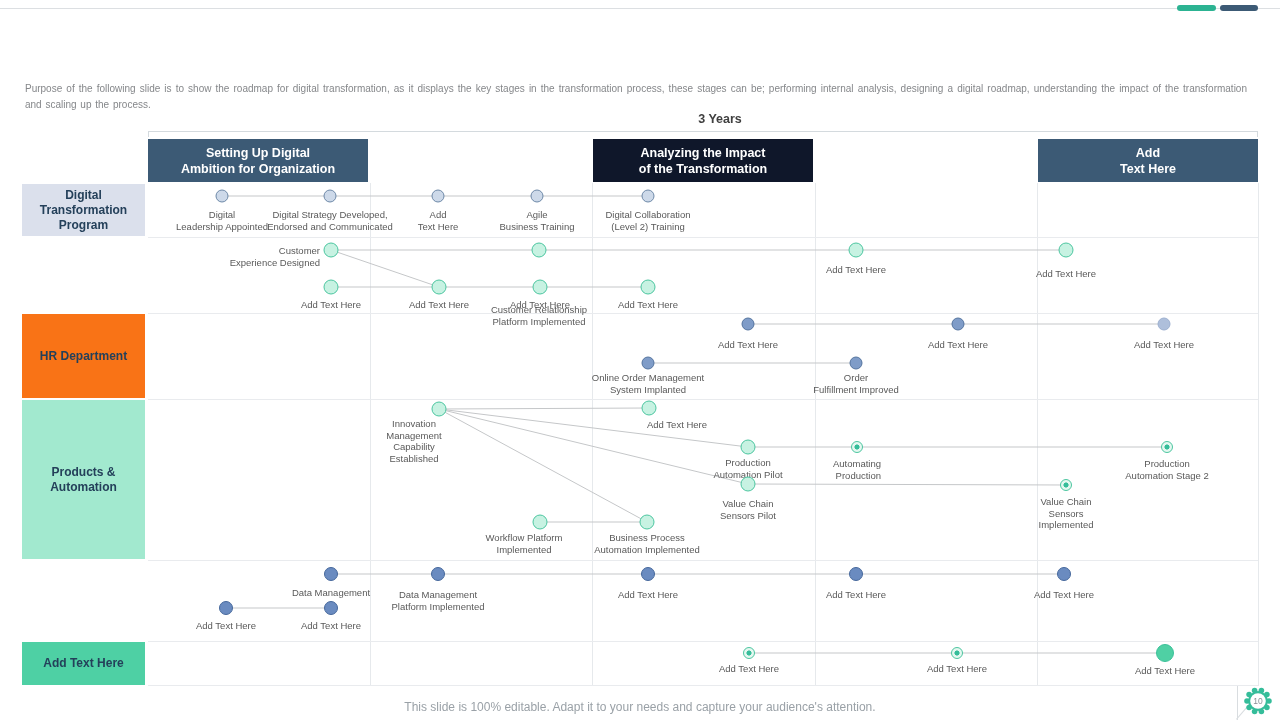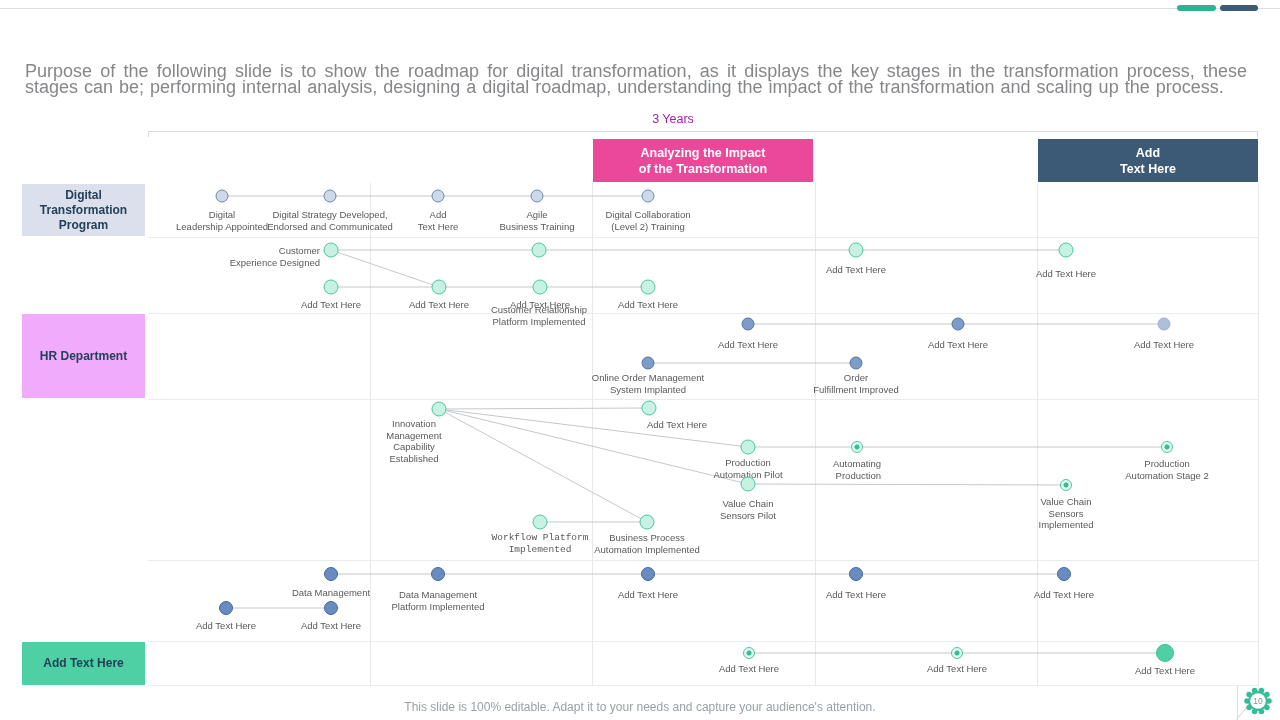--- a/index.html
+++ b/index.html
@@ -5,24 +5,24 @@
   *{box-sizing:border-box;margin:0;padding:0}
   html,body{width:1280px;height:720px;background:#fff;font-family:"Liberation Sans",sans-serif;overflow:hidden}
   #slide{position:relative;width:1280px;height:720px;background:#fff}
 
   .top-line{position:absolute;left:0;top:8px;width:1280px;height:1px;background:#dcdfe2;z-index:1}
   .pill{position:absolute;top:5px;height:6px;border-radius:3px;z-index:2}
   .pill-teal{left:1177px;width:39px}
   .pill-navy{left:1220px;width:38px}
 
   .title{position:absolute;left:25px;top:28px;font-size:33px;font-weight:700;color:#3e3e3e;letter-spacing:-0.5px;white-space:nowrap}
-  .subtitle{position:absolute;left:25px;top:64px;width:1222px;font-size:18px;line-height:15.5px;color:#85878a;text-align:justify;word-spacing:1px}
+  .subtitle{position:absolute;left:25px;top:81px;width:1222px;font-size:10px;line-height:15.5px;color:#85878a;text-align:justify;word-spacing:1px}
 
   .time-horizon{position:absolute;left:22px;top:128px;width:123px;text-align:center;font-size:12.5px;font-weight:700;line-height:16px;color:#3a3a3a;white-space:pre-line}
-  .span-label{position:absolute;left:673px;top:112px;transform:translateX(-50%);font-size:12.5px;font-weight:400;color:#a21caf;white-space:nowrap}
+  .span-label{position:absolute;left:720px;top:112px;transform:translateX(-50%);font-size:12.5px;font-weight:700;color:#404040;white-space:nowrap}
   .span-line{position:absolute;left:148px;top:131px;width:1110px;height:1px;background:#d4dade}
   .span-tick{position:absolute;top:131px;width:1px;height:6px;background:#d4dade}
 
   .hdr-cell{position:absolute;top:139px;height:43px;z-index:4;color:#fff;font-weight:700;font-size:12.5px;line-height:16px;
             display:flex;align-items:center;justify-content:center;text-align:center;white-space:pre-line}
   .row-label{position:absolute;left:22px;width:123px;z-index:4;display:flex;align-items:center;justify-content:center;
              text-align:center;font-weight:700;font-size:12px;line-height:15px;color:#24405a;white-space:pre-line}
 
   .vline{position:absolute;width:1px;background:#e6e9ec;z-index:1}
   .hline{position:absolute;left:148px;width:1110px;height:1px;background:#e9ebee;z-index:1}
@@ -97,28 +97,32 @@
       <circle cx="-8.9" cy="-6.5" r="2.8"></circle>
         <circle cx="-3.4" cy="-10.5" r="2.8"></circle>
         <circle cx="3.4" cy="-10.5" r="2.8"></circle>
       <circle cx="8.9" cy="-6.5" r="2.8"></circle>
     </g>
     <circle cx="0" cy="0" r="10" fill="#35bd9a"></circle>
     <circle cx="0" cy="0" r="7.8" fill="#ffffff"></circle>
     <text x="0" y="3" text-anchor="middle">10</text>
   </svg>
 
-    <div class="hdr-cell" style="left: 593px; width: 220px; background: #ec4899;">Analyzing the Impact
+<div class="hdr-cell" style="left: 148px; width: 220px; background: rgb(60, 90, 117);">Setting Up Digital
+Ambition for Organization</div>
+    <div class="hdr-cell" style="left: 593px; width: 220px; background: #0f172a;">Analyzing the Impact
 of the Transformation</div>
     <div class="hdr-cell" style="left: 1038px; width: 220px; background: rgb(60, 90, 117);">Add
 Text Here</div>
     <div class="row-label" style="top: 184px; height: 52px; background: rgb(219, 224, 236);">Digital
 Transformation
 Program</div>
-    <div class="row-label" style="top: 314px; height: 84px; background: #f0abfc;">HR Department</div>
+    <div class="row-label" style="top: 314px; height: 84px; background: #f97316;">HR Department</div>
+    <div class="row-label" style="top: 400px; height: 159px; background: rgb(162, 233, 207);">Products &amp;
+Automation</div>
     <div class="row-label" style="top: 642px; height: 43px; background: rgb(78, 208, 164);">Add Text Here</div>
     <div class="vline" style="left: 370px; top: 183px; height: 503px;"></div>
     <div class="vline" style="left: 592px; top: 183px; height: 503px;"></div>
     <div class="vline" style="left: 815px; top: 183px; height: 503px;"></div>
     <div class="vline" style="left: 1037px; top: 183px; height: 503px;"></div>
     <div class="vline" style="left: 1258px; top: 183px; height: 503px;"></div>
     <div class="hline" style="top: 237px;"></div>
     <div class="hline" style="top: 313px;"></div>
     <div class="hline" style="top: 399px;"></div>
     <div class="hline" style="top: 560px;"></div>
@@ -176,21 +180,21 @@
 Established</div>
     <div class="ms ms-t" style="left: 649px; top: 408px;"></div>
     <div class="ms-label" style="left: 677px; top: 419px;">Add Text Here</div>
     <div class="ms ms-t" style="left: 748px; top: 447px;"></div>
     <div class="ms-label" style="left: 748px; top: 457px;">Production
 Automation Pilot</div>
     <div class="ms ms-t" style="left: 748px; top: 484px;"></div>
     <div class="ms-label" style="left: 748px; top: 498px;">Value Chain
 Sensors Pilot</div>
     <div class="ms ms-t" style="left: 540px; top: 522px;"></div>
-    <div class="ms-label" style="left: 540px; top: 532px; font-family: Liberation Mono, monospace;">Workflow Platform
+    <div class="ms-label" style="left: 524px; top: 532px;">Workflow Platform
 Implemented</div>
     <div class="ms ms-t" style="left: 647px; top: 522px;"></div>
     <div class="ms-label" style="left: 647px; top: 532px;">Business Process
 Automation Implemented</div>
     <div class="ms ms-d" style="left: 857px; top: 447px;"></div>
     <div class="ms-label" style="left: 857px; top: 458px; text-align: right;">Automating
 Production</div>
     <div class="ms ms-d" style="left: 1167px; top: 447px;"></div>
     <div class="ms-label" style="left: 1167px; top: 458px;">Production
 Automation Stage 2</div>

